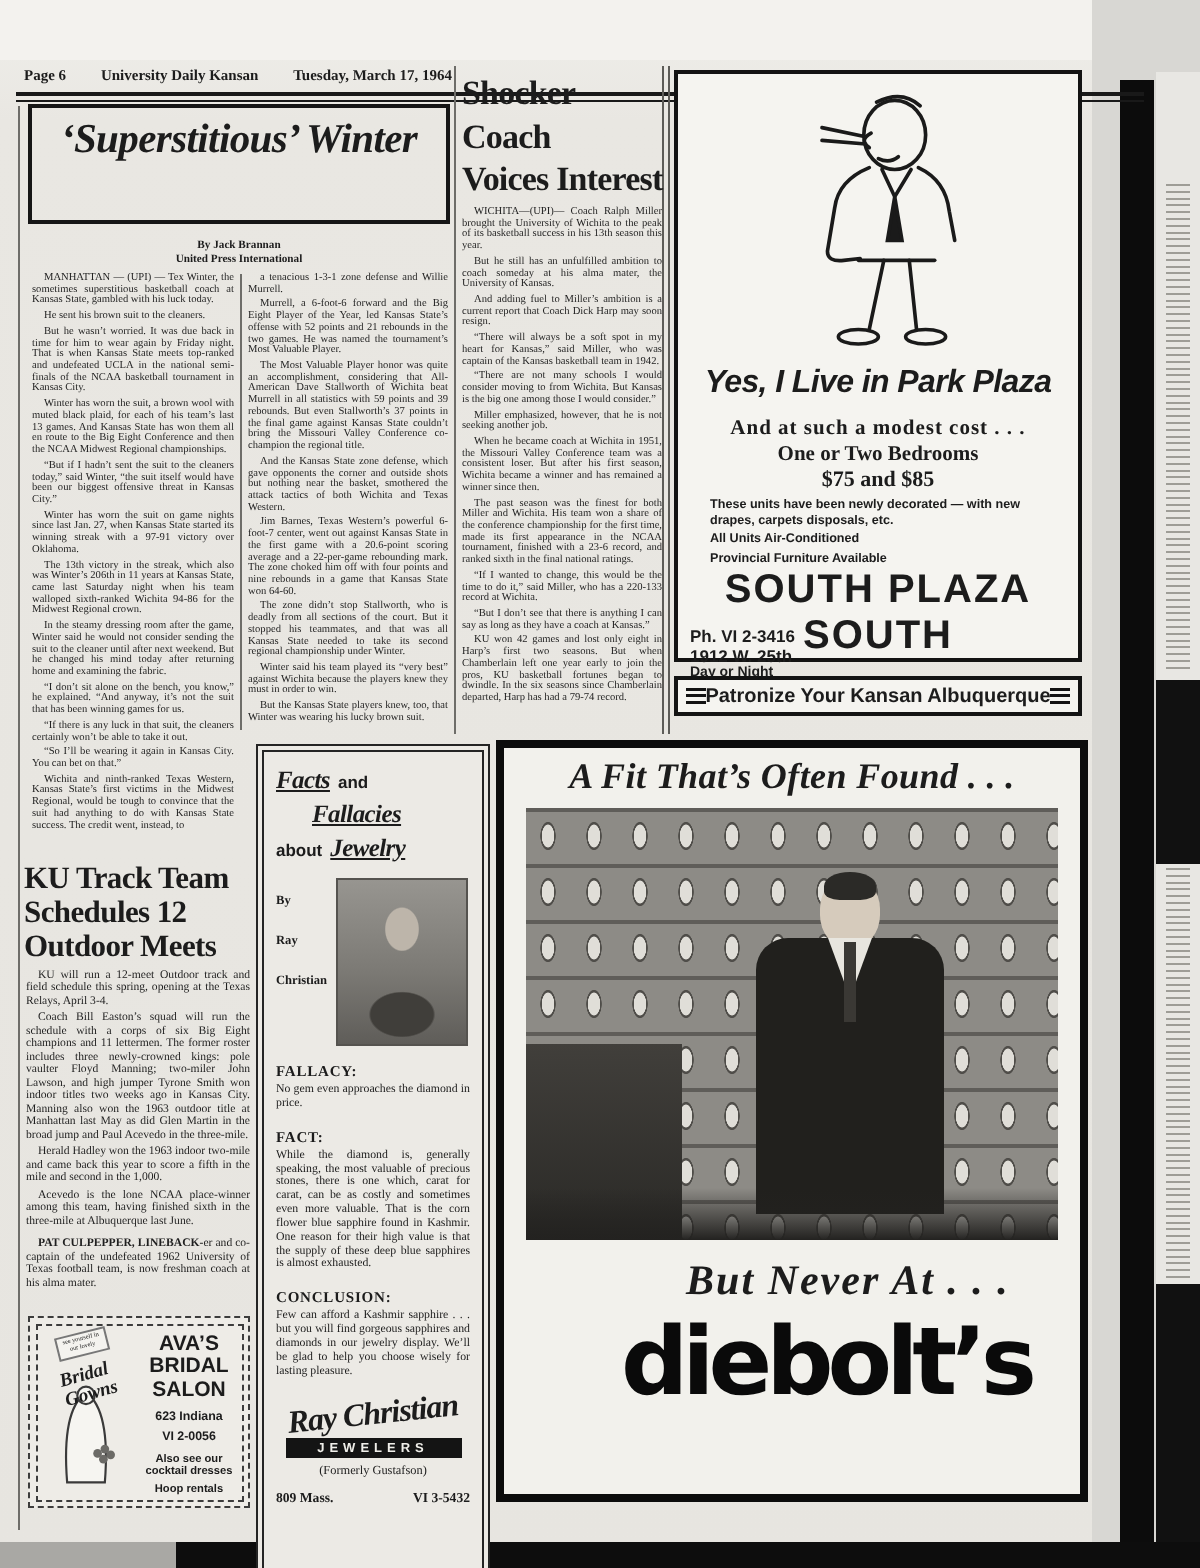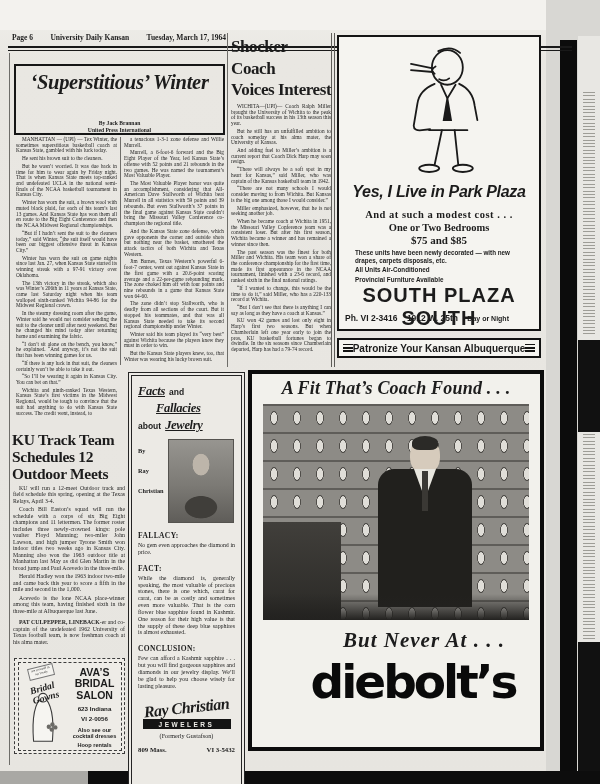--- a/index.html
+++ b/index.html
@@ -33,40 +33,40 @@
   .vrule-double { position:absolute; left:331px; top:33px; width:4px; height:334px; border-left:1px solid #5d5c58; border-right:1px solid #5d5c58; }
 
   
   .news { position:absolute; font-size:5.3px; line-height:1.08; text-align:justify; color:#1f1f1f; }
   .news p { text-indent:6px; margin:0 0 2px 0; }
   .news.track { font-size:5.8px; line-height:1.12; }
   .boldlead { font-weight:bold; }
   .pat { margin-top:5px !important; }
 
   
-  .w-headline-box { position:absolute; left:14px; top:64px; width:211px; height:71px; border:2px solid #161616; text-align:center; font-family:"Liberation Serif",serif; font-style:italic; font-weight:bold; font-size:20.5px; line-height:26px; padding-top:3px; letter-spacing:-0.3px; }
+  .w-headline-box { position:absolute; left:14px; top:52px; width:211px; height:60px; border:2px solid #161616; text-align:center; font-family:"Liberation Serif",serif; font-style:italic; font-weight:bold; font-size:20.5px; line-height:26px; padding-top:3px; letter-spacing:-0.3px; }
   .w-byline { position:absolute; left:14px; top:120px; width:211px; text-align:center; font-size:5.6px; font-weight:bold; line-height:1.25; }
 
   
   .s-headline { position:absolute; left:231px; top:36px; width:102px; font-weight:bold; font-size:17px; line-height:21.5px; letter-spacing:-0.4px; }
 
   
   .t-headline { position:absolute; left:12px; top:431px; width:114px; font-weight:bold; font-size:15.5px; line-height:17px; letter-spacing:-0.3px; }
 
   
   .pp-ad { position:absolute; left:337px; top:35px; width:204px; height:296px; border:2px solid #131313; background:#f5f4f0; }
   .pp-cartoon { position:absolute; left:52px; top:4px; }
   .pp-tagline { position:absolute; left:0; top:146px; width:100%; text-align:center; font-family:"Liberation Sans",sans-serif; font-weight:bold; font-style:italic; font-size:16px; letter-spacing:-0.3px; }
   .pp-cost { position:absolute; left:0; top:172px; width:100%; text-align:center; font-weight:bold; font-size:10.5px; letter-spacing:0.5px; }
   .pp-bed  { position:absolute; left:0; top:185px; width:100%; text-align:center; font-weight:bold; font-size:10.5px; }
   .pp-price{ position:absolute; left:0; top:197px; width:100%; text-align:center; font-weight:bold; font-size:11px; }
   .pp-feats{ position:absolute; left:16px; top:212px; width:168px; font-family:"Liberation Sans",sans-serif; font-weight:bold; font-size:6.3px; line-height:1.3; }
   .pp-feats div { margin-bottom:1px; }
   .pp-name { position:absolute; left:0; top:247px; width:100%; text-align:center; font-family:"Liberation Sans",sans-serif; font-weight:bold; font-size:20px; letter-spacing:1px; }
-  .pp-row  { position:absolute; left:6px; top:276px; width:164px; display:flex; justify-content:space-between; align-items:baseline; font-family:"Liberation Sans",sans-serif; font-weight:bold; }
+  .pp-row  { position:absolute; left:6px; top:276px; width:152px; display:flex; justify-content:space-between; align-items:baseline; font-family:"Liberation Sans",sans-serif; font-weight:bold;flex-direction:column; }
   .pp-phone { font-size:8.5px; } .pp-addr { font-size:8.5px; } .pp-hours { font-size:7px; }
 
   
   .banner { position:absolute; left:337px; top:338px; width:204px; height:20px; border:2px solid #131313; background:#f5f4f0; display:flex; align-items:center; justify-content:space-between; padding:0 4px; }
   .banner-text { font-family:"Liberation Sans",sans-serif; font-weight:bold; font-size:10px; white-space:nowrap; }
   .banner-lines { width:12px; height:8px; background:repeating-linear-gradient(180deg,#131313 0 1.5px,transparent 1.5px 3.2px); }
 
   
   .j-ad { position:absolute; left:128px; top:372px; width:117px; height:489px; border:1px solid #242424; background:#eceae5; }
   .j-inner { position:absolute; inset:2px; border:1px solid #242424; padding:5px 6px 4px; }
@@ -287,21 +287,21 @@
       <div class="j-jewelers">JEWELERS</div>
       <div class="j-form">(Formerly Gustafson)</div>
       <div class="j-addr-row">
         <span>809 Mass.</span>
         <span>VI 3-5432</span>
       </div>
     </div>
   </div>
 
   <div class="d-ad">
-    <div class="d-headline">A Fit That’s Coach Found . . .</div>
+    <div class="d-headline">A Fit That’s Often Found . . .</div>
     <div class="d-photo">
       <div class="d-shoewall"></div>
       <div class="d-case"></div>
       <div class="d-man">
         <div class="d-head"></div>
         <div class="d-torso"></div>
       </div>
       <div class="d-floor"></div>
     </div>
     <div class="d-never">But Never At . . .</div>

